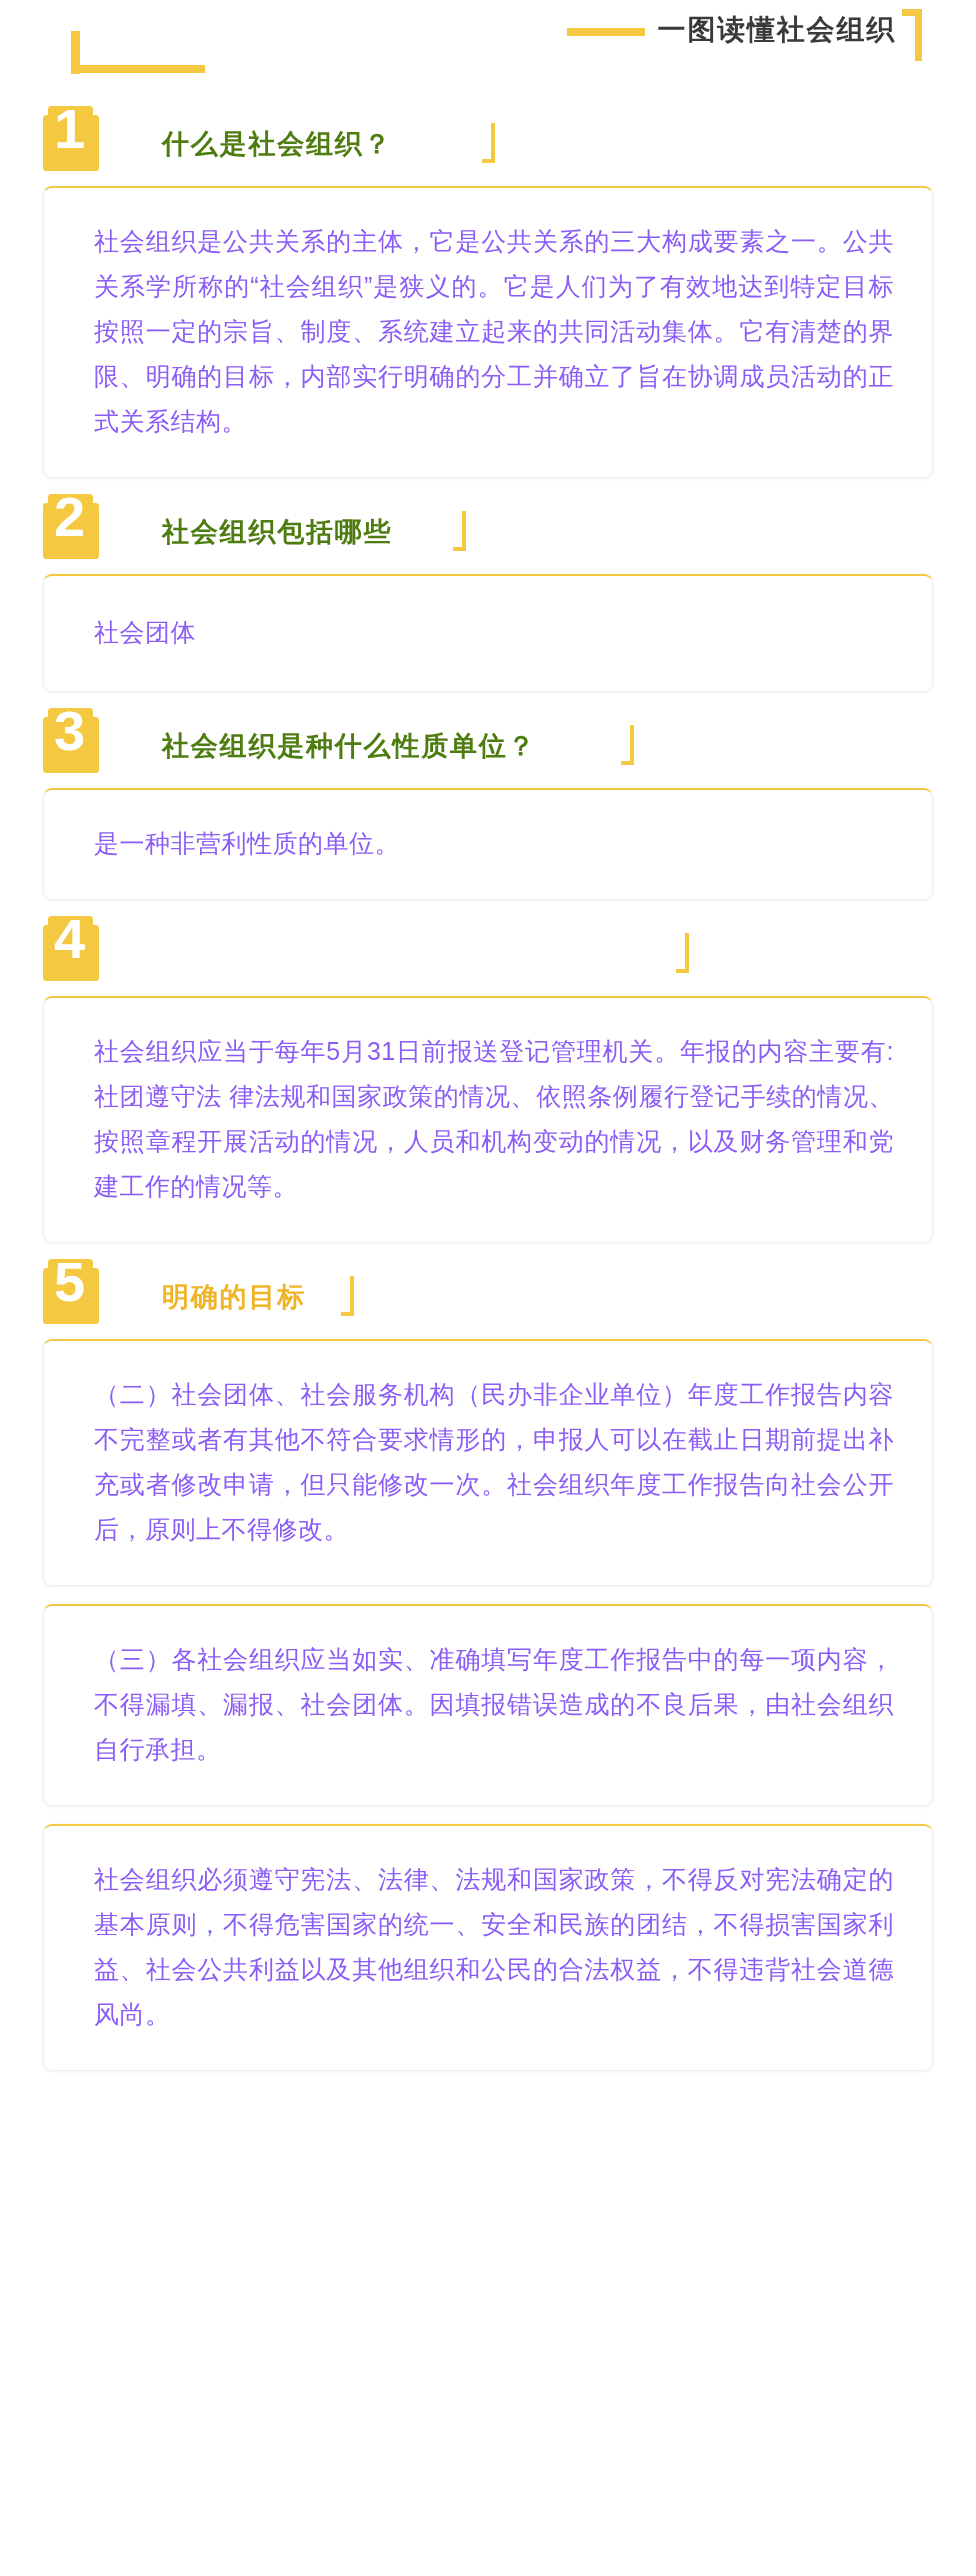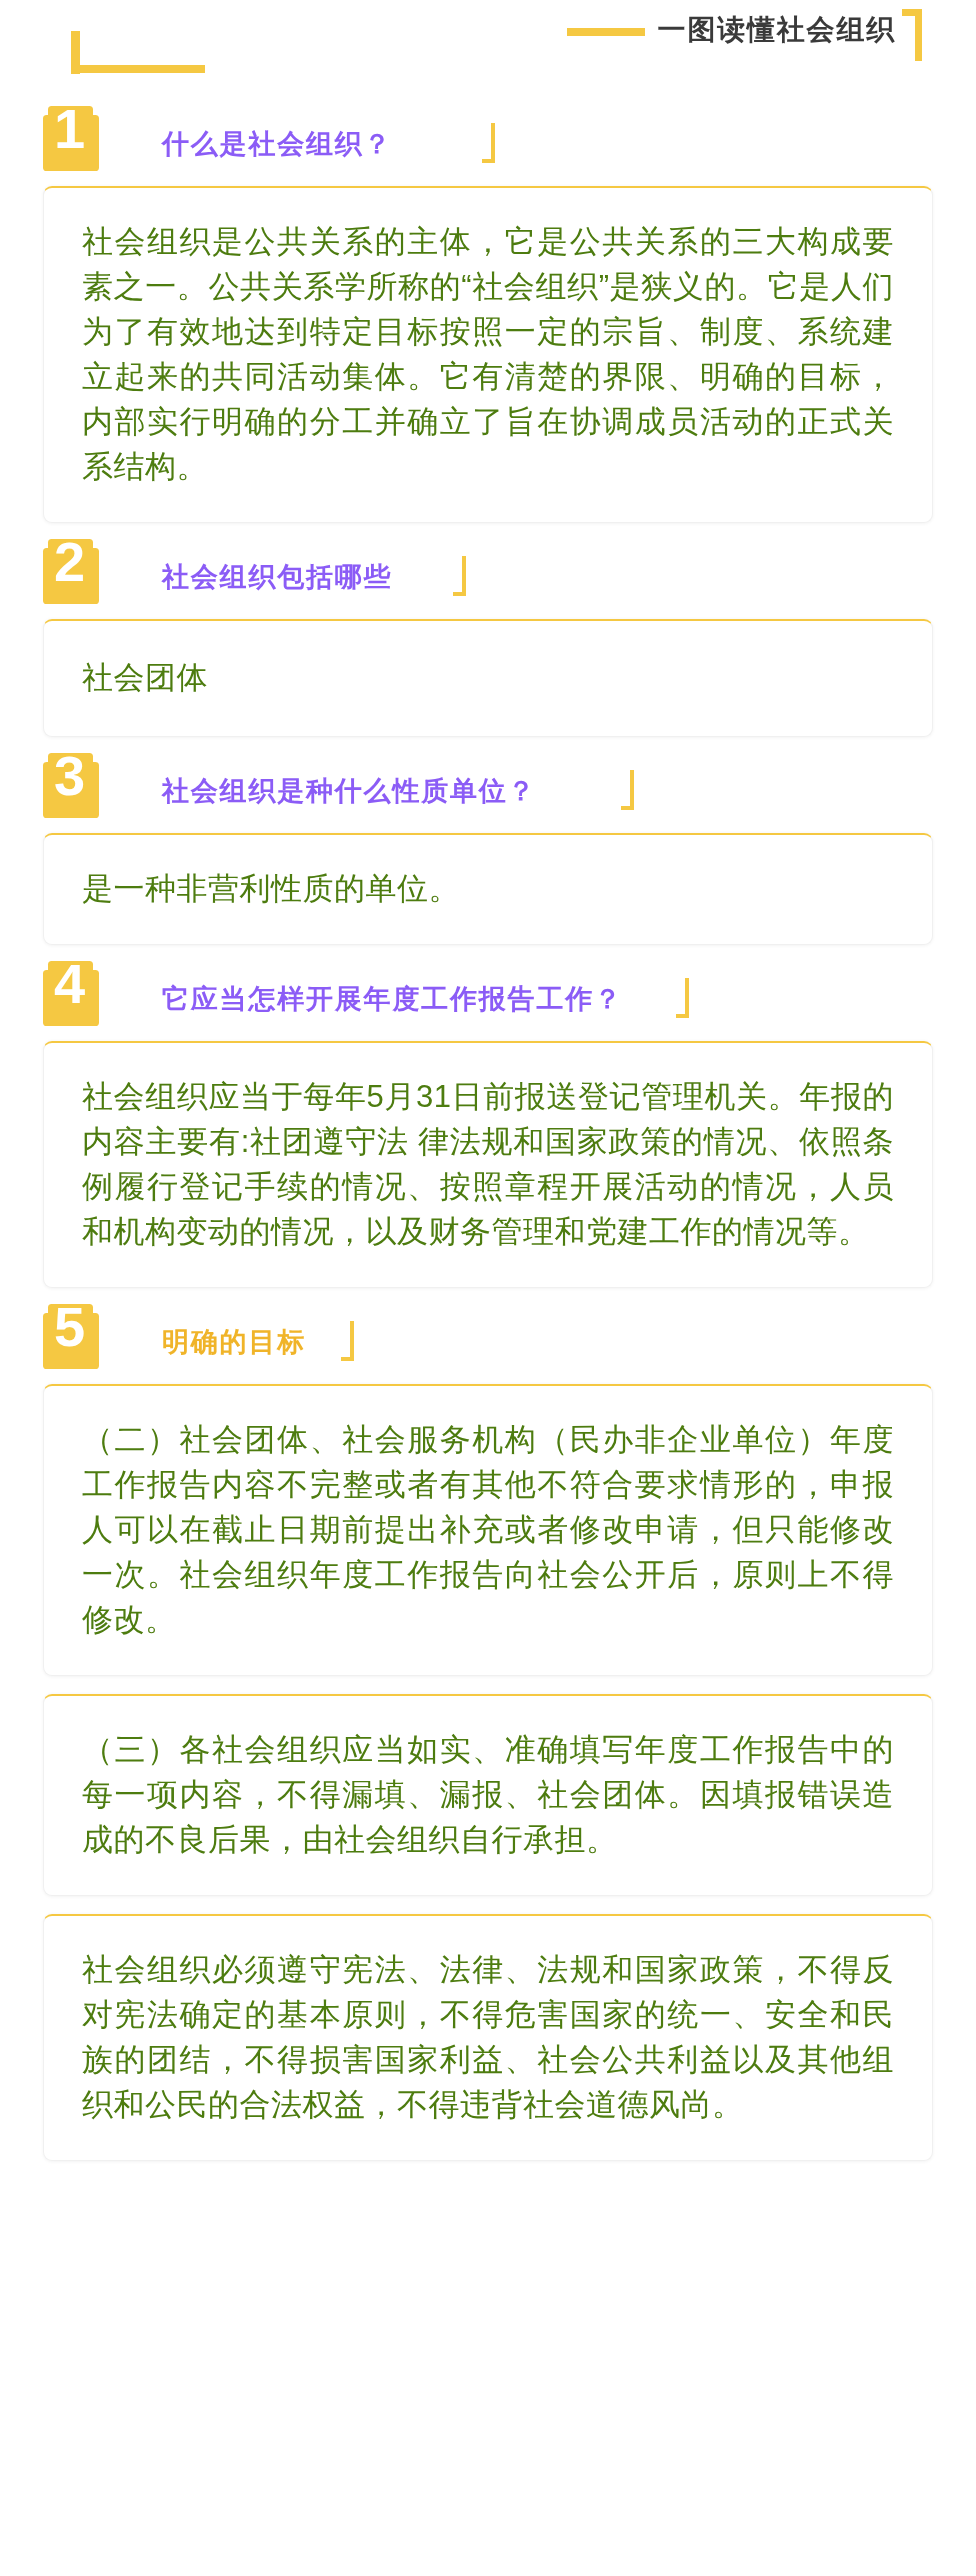--- a/index.html
+++ b/index.html
@@ -110,21 +110,21 @@
     line-height: 1;
     z-index: 2;
     font-family: "Liberation Sans", sans-serif;
   }
   .sec-title {
     position: absolute;
     left: 119px;
     top: 18px;
     font-size: 27px;
     font-weight: bold;
-    color: #8b5cf6;
+    color: #4d7c0f;
     letter-spacing: 1.8px;
     white-space: nowrap;
   }
   .sec-title-accent {
     position: absolute;
     top: 14.5px;
     width: 12.7px;
     height: 40px;
     border-right: 4.5px solid #f5c842;
     border-bottom: 4.5px solid #f5c842;
@@ -135,25 +135,26 @@
     position: relative;
     margin: 0 43px 18px 43px;
     background: #ffffff;
     border: 1.8px solid #f0f0f0;
     border-top: 2.7px solid #f5c842;
     border-radius: 9px;
     padding: 31px 38px 33px 38px;
     box-shadow: 0 0.9px 3.6px rgba(0,0,0,0.05);
   }
   .card p {
-    font-size: 31px;
+    font-size: 25px;
     line-height: 45px;
-    color: #4d7c0f;
+    color: #8b5cf6;
     text-align: justify;
     letter-spacing: 0.5px;
+    margin-left: 12px;
   }
   .card.list p {
     line-height: 51px;
   }
 </style>
 </head>
 <body>
 
 <div class="page">
 
@@ -200,21 +201,20 @@
     </div>
     <div class="card">
       <p>是一种非营利性质的单位。</p>
     </div>
   </div>
 
   <div class="section">
     <div class="sec-head">
       <div class="sec-num-box"></div>
       <div class="sec-num">4</div>
-      <div class="sec-title">它应当怎样开展年度工作报告工作？</div>
       <div class="sec-title-accent" style="left:633px;"></div>
     </div>
     <div class="card">
       <p>社会组织应当于每年5月31日前报送登记管理机关。年报的内容主要有:社团遵守法 律法规和国家政策的情况、依照条例履行登记手续的情况、按照章程开展活动的情况，人员和机构变动的情况，以及财务管理和党建工作的情况等。</p>
     </div>
   </div>
 
   <div class="section">
     <div class="sec-head">
       <div class="sec-num-box"></div>

